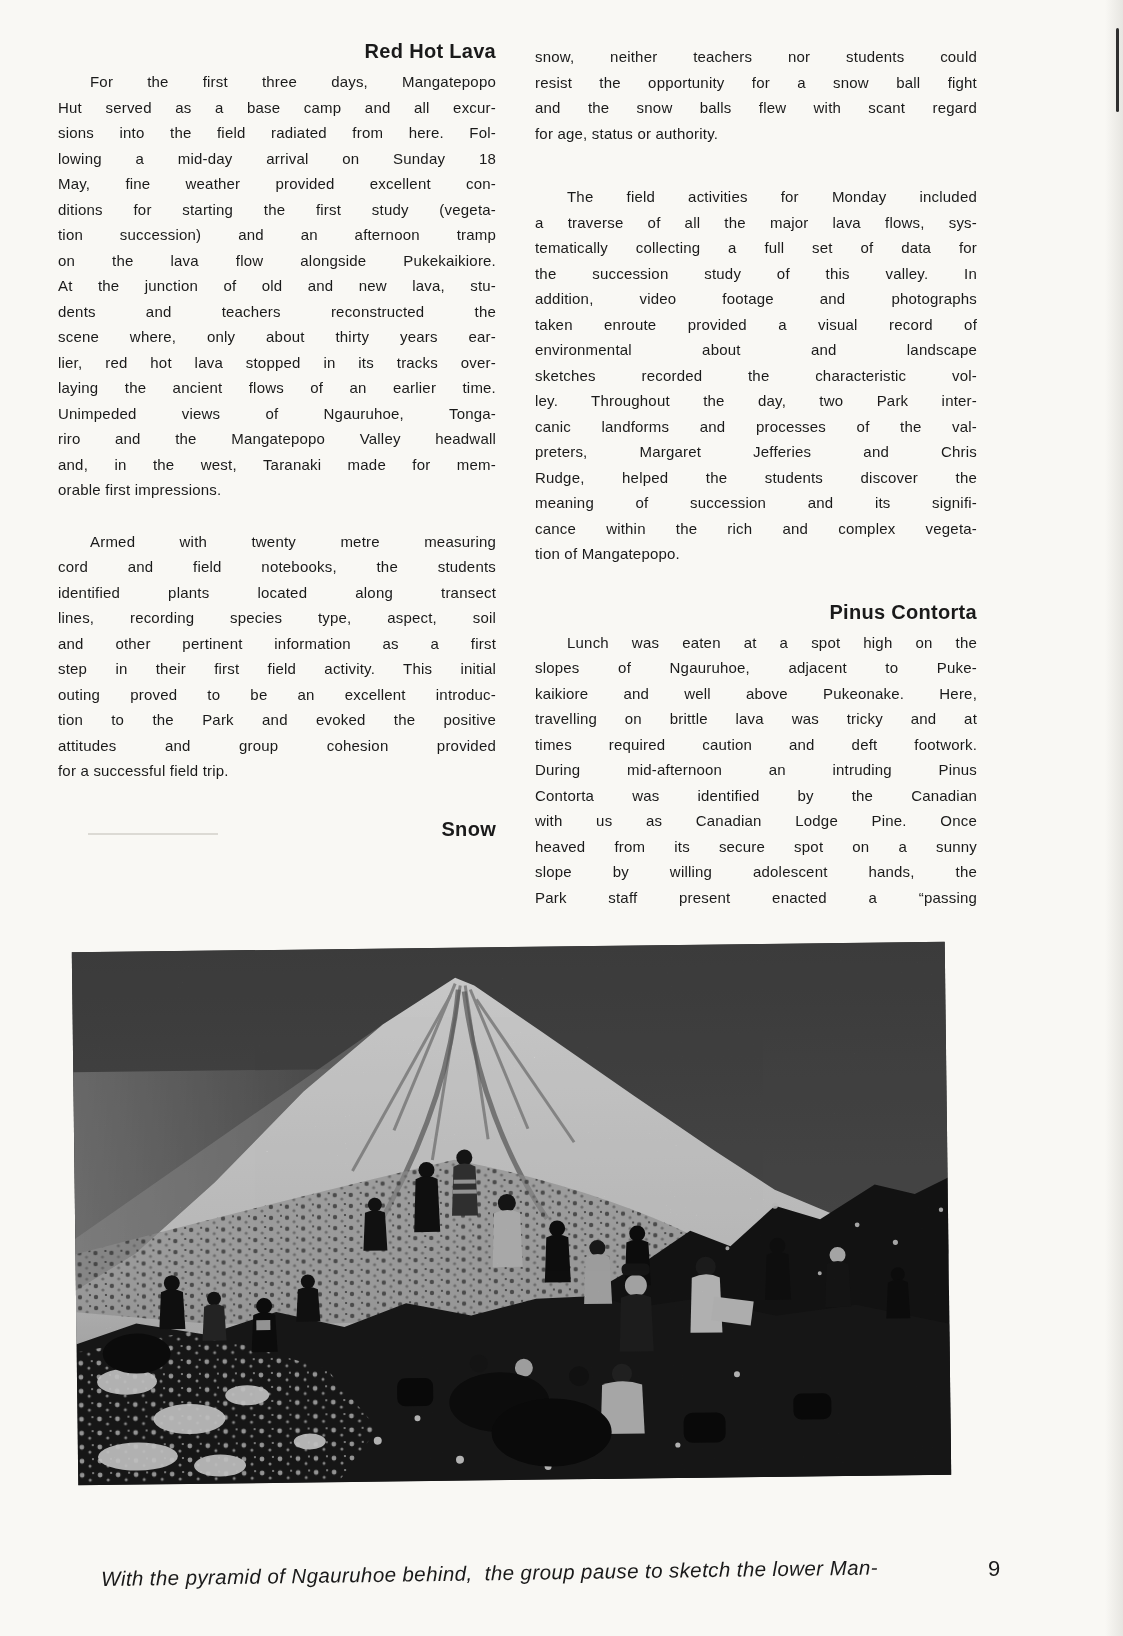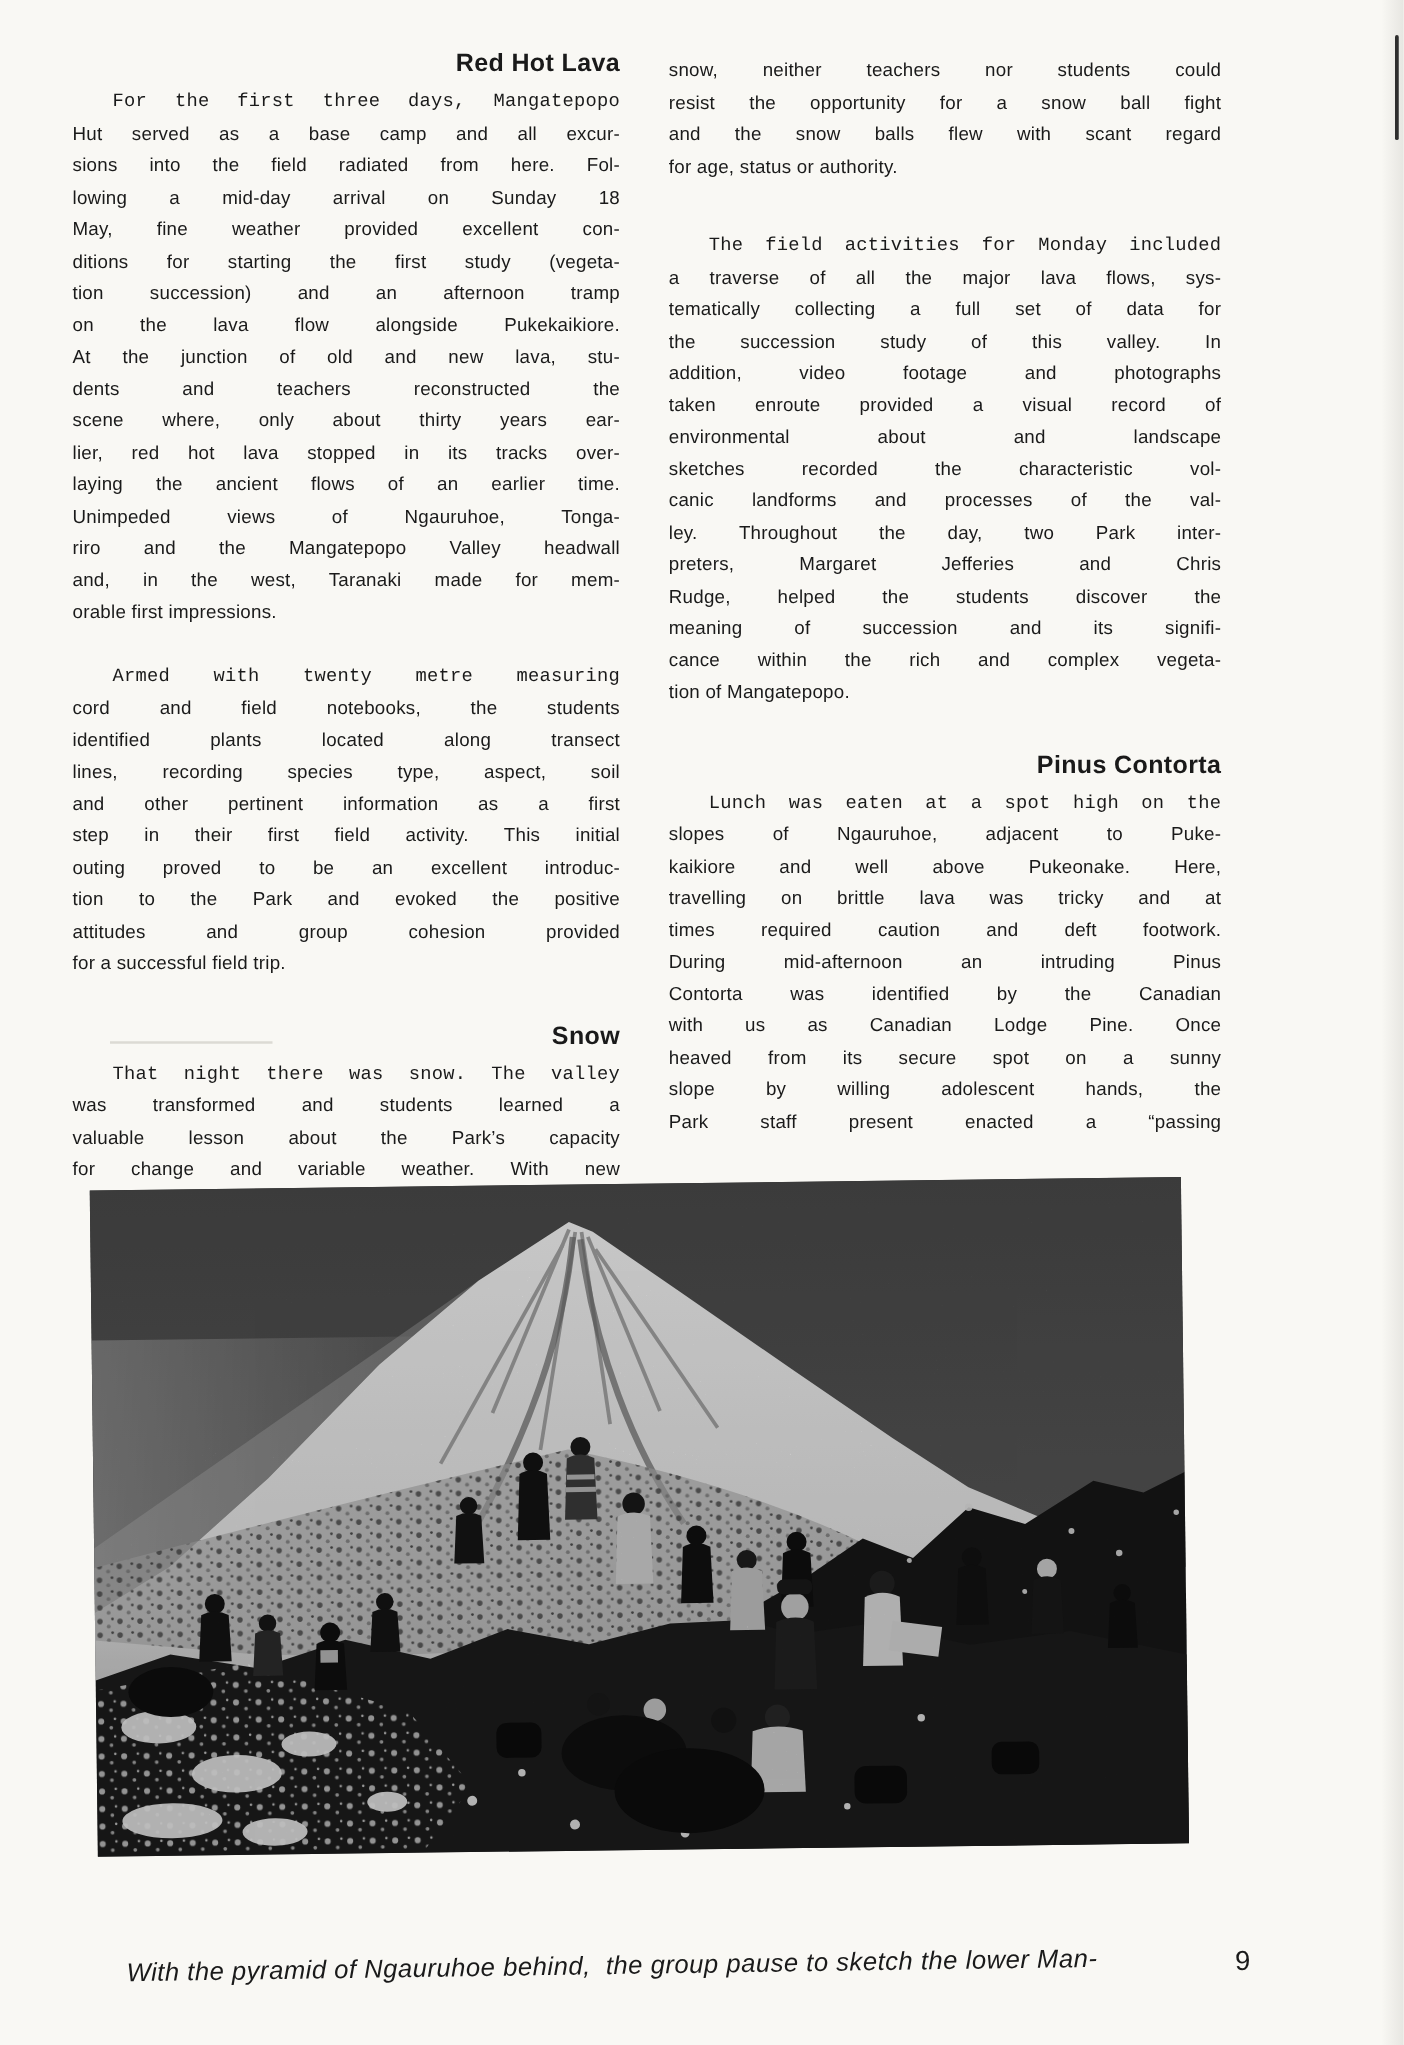--- a/index.html
+++ b/index.html
@@ -15,21 +15,21 @@
     font-weight:bold; text-align:right; font-size:20px; line-height:26px;
     margin-top:32px; margin-bottom:5px; letter-spacing:0.3px;
   }
   .col > .heading:first-child { margin-top:0; }
   .para { font-size:15px; line-height:25.5px; letter-spacing:0.2px; }
   .para + .para { margin-top:26px; }
   #col-right .para + .para { margin-top:38px; }
   #col-right .heading { }
   .tline { text-align:justify; text-align-last:justify; white-space:nowrap; }
   .tline.lastline { text-align-last:left; }
-  .tline.indent { text-indent:32px;font-family:Liberation Mono, monospace; }
+  .tline.indent { text-indent:32px; }
   #photo {
     position:absolute; left:75px; top:947px; width:873px; height:533px;
     transform:rotate(-0.7deg); transform-origin:center center;
     background:#333; overflow:hidden;
   }
   #photo svg { display:block; width:100%; height:100%; }
   #caption {
     position:absolute; left:100px; top:1494px; width:870px;
     font-style:italic; font-size:20.5px; line-height:34px; letter-spacing:0.4px;
     transform:rotate(-0.85deg); transform-origin:left top; white-space:pre-wrap;
@@ -80,45 +80,39 @@
       <div class="tline">identified plants located along transect</div>
       <div class="tline">lines, recording species type, aspect, soil</div>
       <div class="tline">and other pertinent information as a first</div>
       <div class="tline">step in their first field activity. This initial</div>
       <div class="tline">outing proved to be an excellent introduc-</div>
       <div class="tline">tion to the Park and evoked the positive</div>
       <div class="tline">attitudes and group cohesion provided</div>
       <div class="tline lastline">for a successful field trip.</div>
     </div>
     <div class="heading">Snow</div>
-    <div class="para">
-      <div class="tline indent">That night there was snow. The valley</div>
-      <div class="tline">was transformed and students learned a</div>
-      <div class="tline">valuable lesson about the Park’s capacity</div>
-      <div class="tline">for change and variable weather. With new</div>
-    </div>
   </div>
 <div class="col" id="col-right">
     <div class="para">
       <div class="tline">snow, neither teachers nor students could</div>
       <div class="tline">resist the opportunity for a snow ball fight</div>
       <div class="tline">and the snow balls flew with scant regard</div>
       <div class="tline lastline">for age, status or authority.</div>
     </div>
     <div class="para">
       <div class="tline indent">The field activities for Monday included</div>
       <div class="tline">a traverse of all the major lava flows, sys-</div>
       <div class="tline">tematically collecting a full set of data for</div>
       <div class="tline">the succession study of this valley. In</div>
       <div class="tline">addition, video footage and photographs</div>
       <div class="tline">taken enroute provided a visual record of</div>
       <div class="tline">environmental about and landscape</div>
       <div class="tline">sketches recorded the characteristic vol-</div>
+      <div class="tline">ley. Throughout the day, two Park inter-</div>
       <div class="tline">canic landforms and processes of the val-</div>
-      <div class="tline">ley. Throughout the day, two Park inter-</div>
       <div class="tline">preters, Margaret Jefferies and Chris</div>
       <div class="tline">Rudge, helped the students discover the</div>
       <div class="tline">meaning of succession and its signifi-</div>
       <div class="tline">cance within the rich and complex vegeta-</div>
       <div class="tline lastline">tion of Mangatepopo.</div>
     </div>
     <div class="heading">Pinus Contorta</div>
     <div class="para">
       <div class="tline indent">Lunch was eaten at a spot high on the</div>
       <div class="tline">slopes of Ngauruhoe, adjacent to Puke-</div>

